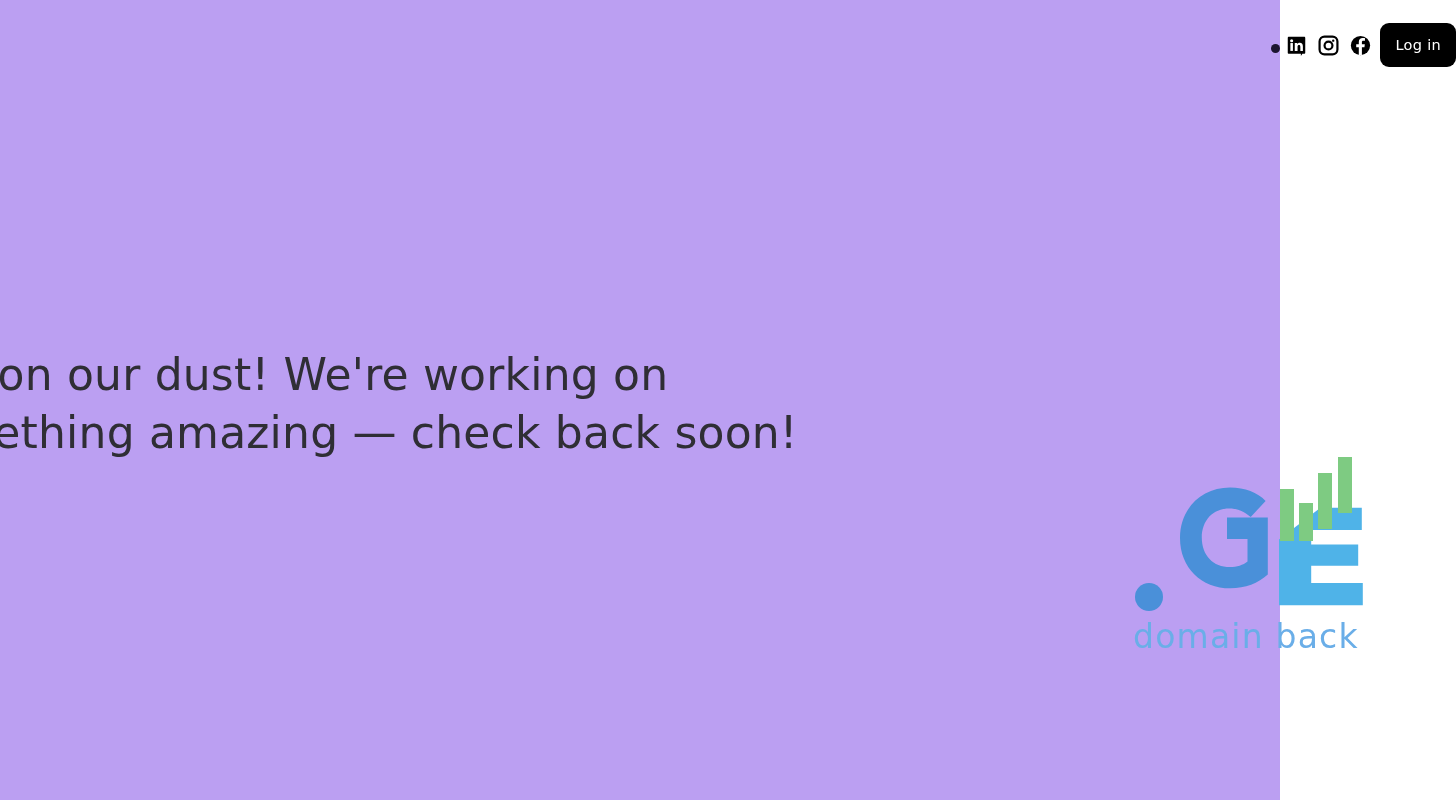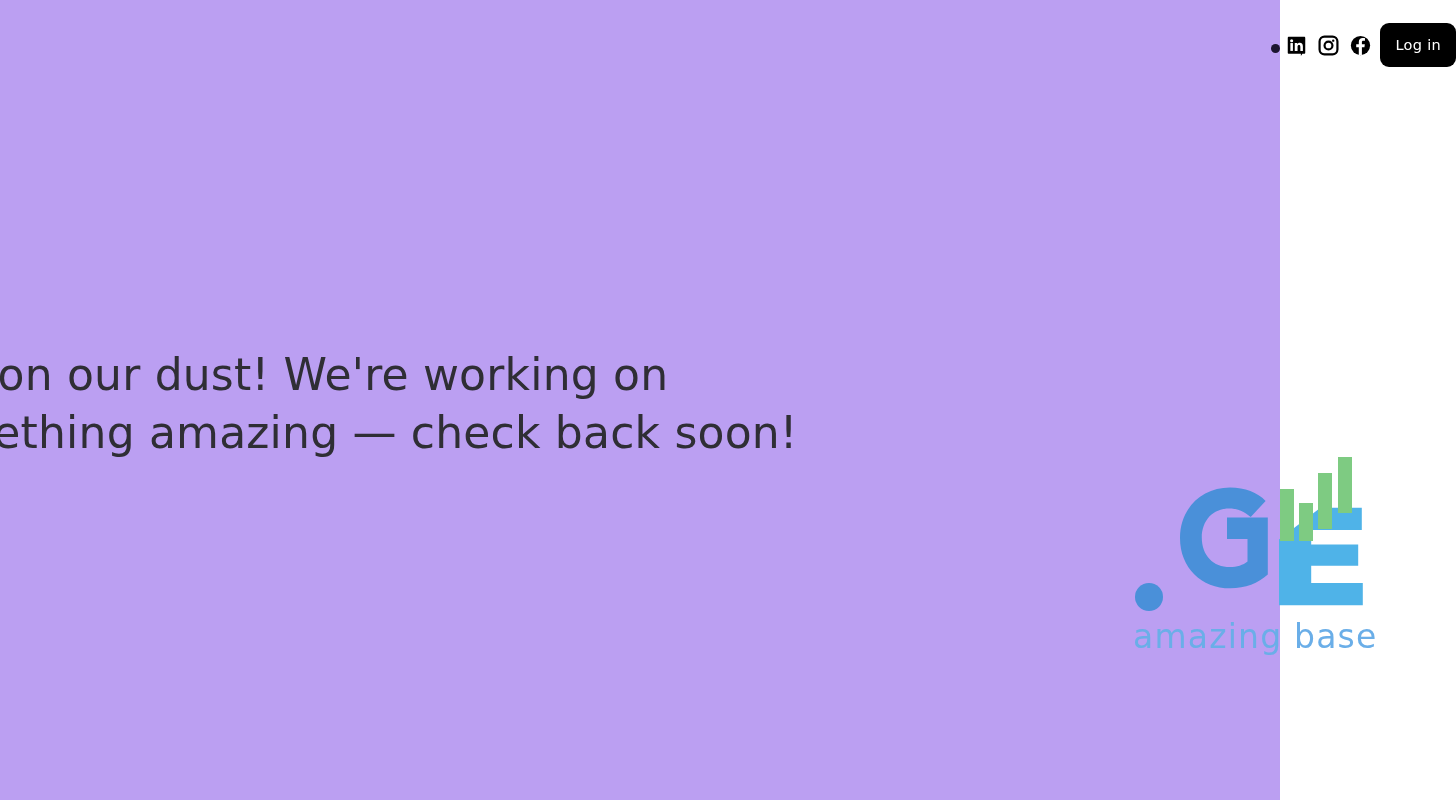--- a/index.html
+++ b/index.html
@@ -168,16 +168,16 @@
       <path fill="#4fb3e8" d="M148 84.5l41.5-31.8h41.3v22.3h-50.6v14.4h47v21.3h-47v17.2h51.6v22.4H148V84.5z"></path>
 
       <rect x="149" y="34" width="14" height="52" fill="#7ecb82"></rect>
       <rect x="168" y="48" width="14" height="38" fill="#7ecb82" transform="translate(0,0)"></rect>
       <rect x="187" y="18" width="14" height="56" fill="#7ecb82"></rect>
       <rect x="207" y="2" width="14" height="56" fill="#7ecb82"></rect>
 
       <path fill="#ffffff" d="M148 84.5L189.5 52.7 231 52.7 231 40 186 40 141 76z" opacity="0"></path>
     </svg>
 
-    <span class="logo-wordmark">amazing base</span>
+    <span class="logo-wordmark">domain back</span>
   </div>
 
 </div>
 
 </body></html>

